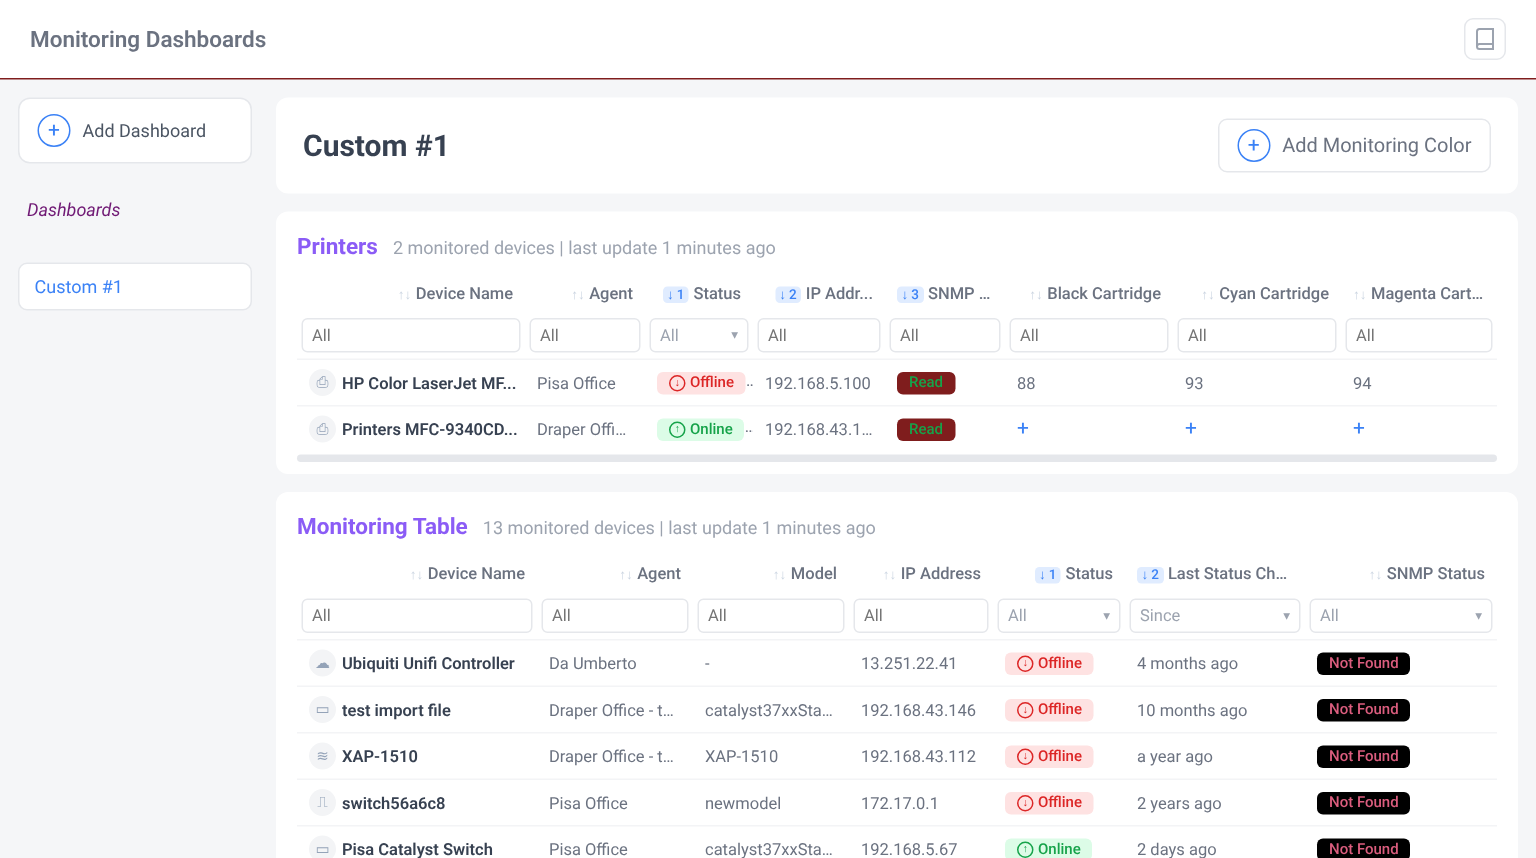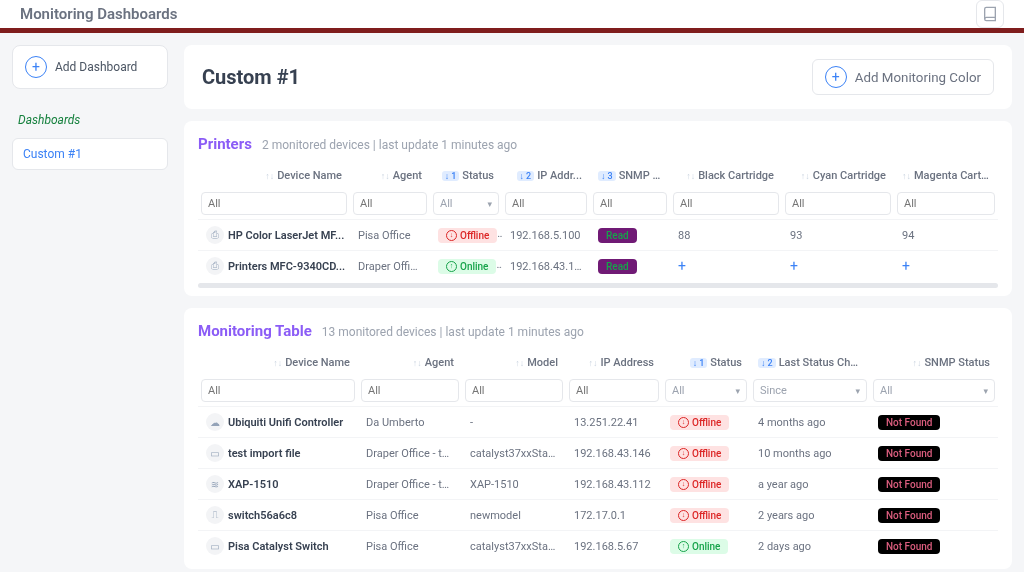--- a/index.html
+++ b/index.html
@@ -1,25 +1,25 @@
 <!DOCTYPE html>
 <html><head>
 <meta charset="utf-8">
 <style>
 * { box-sizing: border-box; margin: 0; padding: 0; font-family: -apple-system, BlinkMacSystemFont, "Segoe UI", Roboto, sans-serif; }
 body { background: #f5f6f8; color: #333; font-size: 12px; }
-.header { display: flex; justify-content: space-between; align-items: center; padding: 0 20px; background: #fff; border-bottom: 5px solid #7f1d1d; }
+.header { display: flex; justify-content: space-between; align-items: center; padding: 12px 20px; background: #fff; border-bottom: 1px solid #7f1d1d; }
 .header h1 { font-size: 15px; font-weight: 600; color: #6b7280; }
 .book-icon { width: 28px; height: 28px; border: 1px solid #e5e7eb; border-radius: 6px; display:flex; align-items:center; justify-content:center; color:#9ca3af; }
 .layout { display: flex; }
 .sidebar { width: 180px; padding: 12px; }
 .add-dash-btn { display: flex; align-items: center; gap: 8px; padding: 10px 12px; background: #fff; border: 1px solid #e5e7eb; border-radius: 8px; width: 100%; cursor: pointer; margin-bottom: 20px; }
 .plus-circle { width: 22px; height: 22px; border: 1px solid #3b82f6; border-radius: 50%; color: #3b82f6; display:flex; align-items:center; justify-content:center; font-size: 14px; }
 .sidebar-label { font-size: 12px; color: #4b5563; }
-.sidebar-heading { font-style: italic; color: #15803d; font-size: 12px; padding: 4px 6px; margin-bottom: 7px; }
+.sidebar-heading { font-style: italic; color: #701a75; font-size: 12px; padding: 4px 6px; margin-bottom: 24px; }
 .sidebar-item { padding: 8px 10px; background: #fff; border-radius: 6px; border: 1px solid #e5e7eb; color: #3b82f6; font-size: 12px; cursor: pointer; }
 .main { flex: 1; padding: 12px 12px 12px 4px; overflow: hidden; }
 .title-row { display: flex; justify-content: space-between; align-items: center; background: #fff; border-radius: 8px; padding: 14px 18px; margin-bottom: 12px; }
 .title-row h2 { font-size: 20px; color: #374151; }
 .add-mon-btn { display: flex; align-items: center; gap: 8px; border: 1px solid #e5e7eb; border-radius: 6px; padding: 6px 12px; background:#fff; cursor:pointer; color:#6b7280; }
 .card { background: #fff; border-radius: 8px; padding: 14px 14px 8px 14px; margin-bottom: 12px; }
 .card-header { display: flex; align-items: baseline; gap: 10px; margin-bottom: 10px; }
 .card-header h3 { font-size: 15px; color: #8b5cf6; }
 .card-sub { font-size: 12px; color: #9ca3af; }
 .table { width: 100%; border-collapse: collapse; table-layout: fixed; }
@@ -28,21 +28,21 @@
 .sort-icon { color: #cbd5e1; font-size: 9px; margin-right: 3px; }
 .sort-badge { display:inline-flex; align-items:center; gap:2px; background:#e0ecff; color:#3b82f6; border-radius:3px; padding:0 3px; font-size:9px; margin-right:3px; }
 .filter-row td { padding: 4px 3px; border-top: none; }
 .filter-input { width: 100%; border: 1px solid #e5e7eb; border-radius: 4px; padding: 4px 6px; font-size: 11px; color:#9ca3af; background:#fff; }
 .filter-select { display:flex; justify-content:space-between; align-items:center; width: 100%; border: 1px solid #e5e7eb; border-radius: 4px; padding: 4px 6px; font-size: 11px; color:#9ca3af; background:#fff; }
 .chev { color:#9ca3af; font-size:9px; }
 .device-name { color: #374151; font-weight: 600; }
 .badge { display: inline-flex; align-items: center; gap: 3px; padding: 2px 8px; border-radius: 4px; font-size: 10px; font-weight:500; }
 .badge-offline { background: #fee2e2; color: #dc2626; }
 .badge-online { background: #dcfce7; color: #16a34a; }
-.badge-read { background: #701a75; color: #16a34a; }
+.badge-read { background: #7f1d1d; color: #16a34a; }
 .badge-notfound { background: #000000; color: #db5d7e; }
 .circ-icon { width:11px; height:11px; border-radius:50%; border:1.5px solid currentColor; display:inline-flex; align-items:center; justify-content:center; font-size:7px; line-height:1; }
 .link-blue { color: #3b82f6; }
 .dev-icon { width:18px; height:18px; border-radius:50%; background:#f3f4f6; display:inline-flex; align-items:center; justify-content:center; color:#94a3b8; margin-right:4px; font-size:10px; flex-shrink:0; }
 .plus-cell { color:#3b82f6; font-size:14px; }
 .scroll-bar { height:5px; background:#e5e7eb; border-radius:3px; margin-top:2px; }
 .row-flex { display:flex; align-items:center; }
 </style>
 </head>
 <body>

